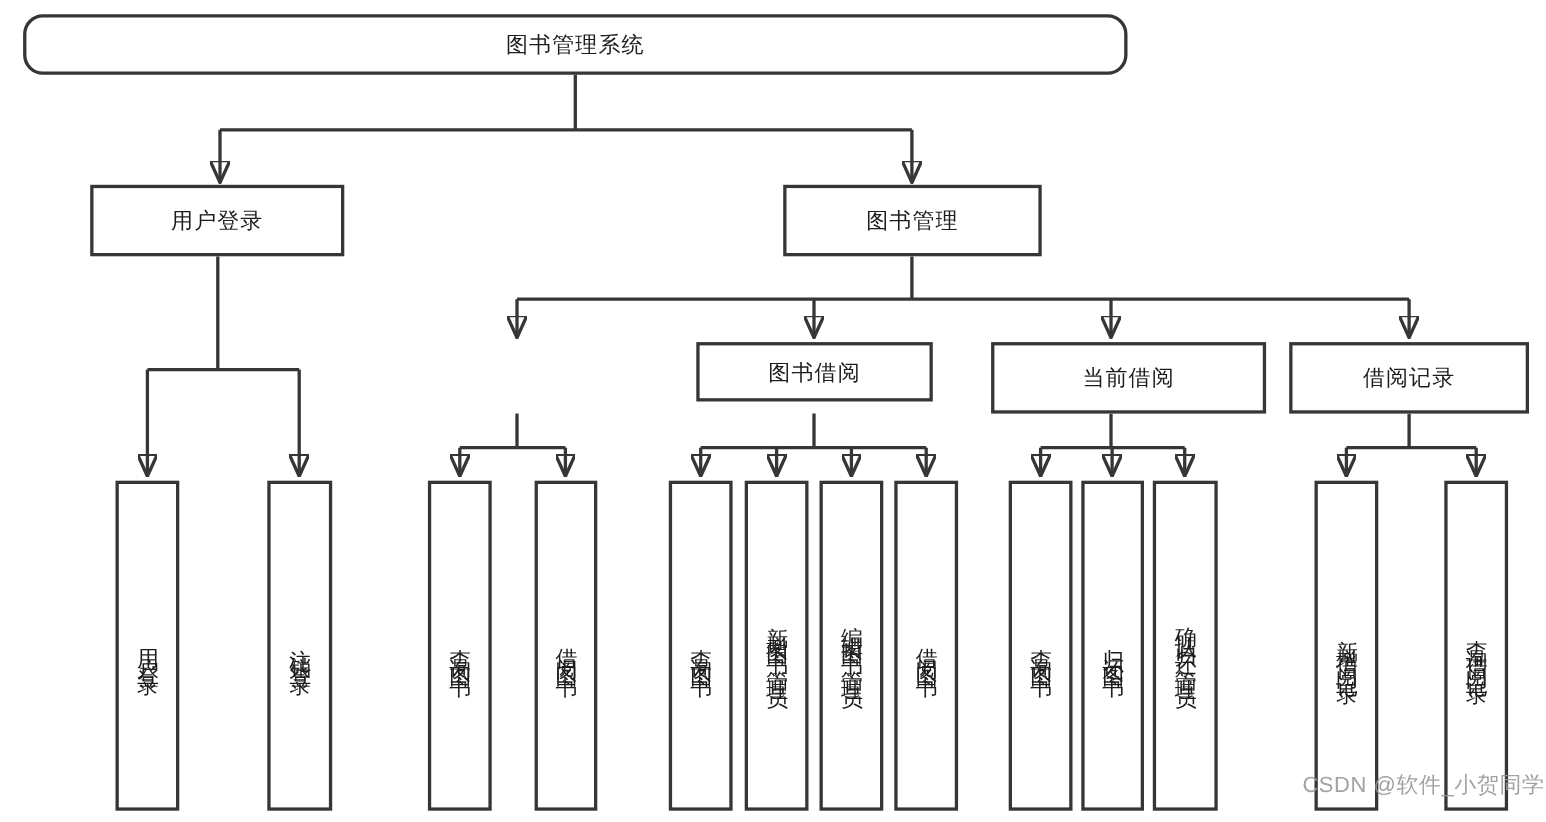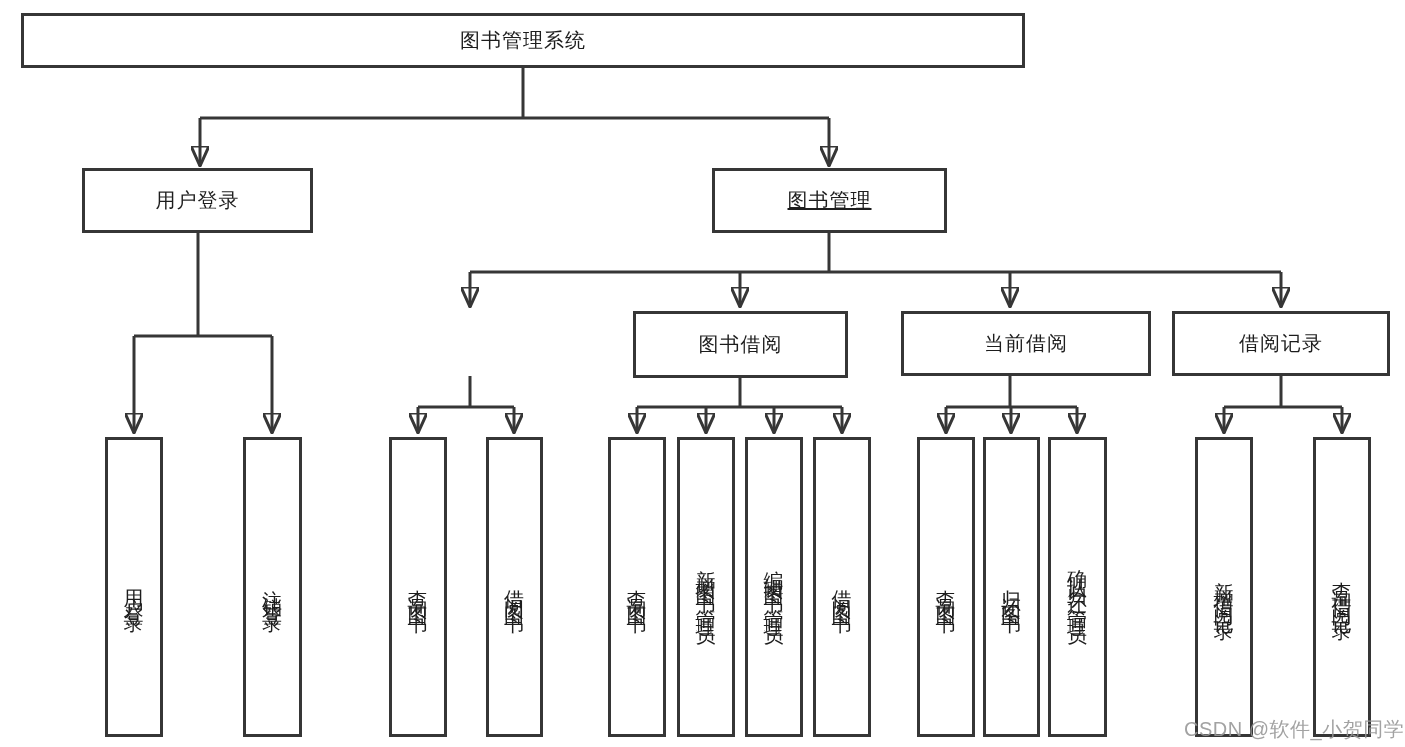--- a/index.html
+++ b/index.html
@@ -38,21 +38,21 @@
   .vnode {
     writing-mode: vertical-rl;
     text-orientation: mixed;
     letter-spacing: 8px;
     line-height: 1;
     padding-top: 6px;
   }
   .watermark {
     position: absolute;
     left: 1184px;
-    top: 716px;
+    top: 700px;
     font-size: 20px;
     color: rgba(152,152,152,0.9);
     letter-spacing: 0.5px;
     z-index: 5;
     white-space: nowrap;
   }
 </style>
 </head>
 <body>
 
@@ -106,26 +106,26 @@
       <path d="M1077,407 V433" marker-end="url(#arrow-down)"></path>
     </g>
 
     <g>
       <path d="M1281,376 V407 M1224,407 H1342"></path>
       <path d="M1224,407 V433" marker-end="url(#arrow-down)"></path>
       <path d="M1342,407 V433" marker-end="url(#arrow-down)"></path>
     </g>
   </svg>
 
-  <div class="node" style="left:21px; top:13px; width:1004px; height:55px;">图书管理系统</div>
+  <div class="node" style="left:21px; top:13px; width:1004px; height:55px;border-radius:18px;">图书管理系统</div>
 
   <div class="node" style="left:82px; top:168px; width:231px; height:65px;">用户登录</div>
-  <div class="node" style="left:712px; top:168px; width:235px; height:65px;text-decoration:underline;">图书管理</div>
+  <div class="node" style="left:712px; top:168px; width:235px; height:65px;">图书管理</div>
 
-  <div class="node" style="left:633px; top:311px; width:215px; height:67px;">图书借阅</div>
+  <div class="node" style="left:633px; top:311px; width:215px; height:54px;">图书借阅</div>
   <div class="node" style="left:901px; top:311px; width:250px; height:65px;">当前借阅</div>
   <div class="node" style="left:1172px; top:311px; width:218px; height:65px;">借阅记录</div>
 
   <div class="node vnode" style="left:105px; top:437px; width:58px; height:300px;">用户登录</div>
   <div class="node vnode" style="left:243px; top:437px; width:59px; height:300px;">注销登录</div>
 
   <div class="node vnode" style="left:389px; top:437px; width:58px; height:300px;">查询图书</div>
   <div class="node vnode" style="left:486px; top:437px; width:57px; height:300px;">借阅图书</div>
 
   <div class="node vnode" style="left:608px; top:437px; width:58px; height:300px;">查询图书</div>

